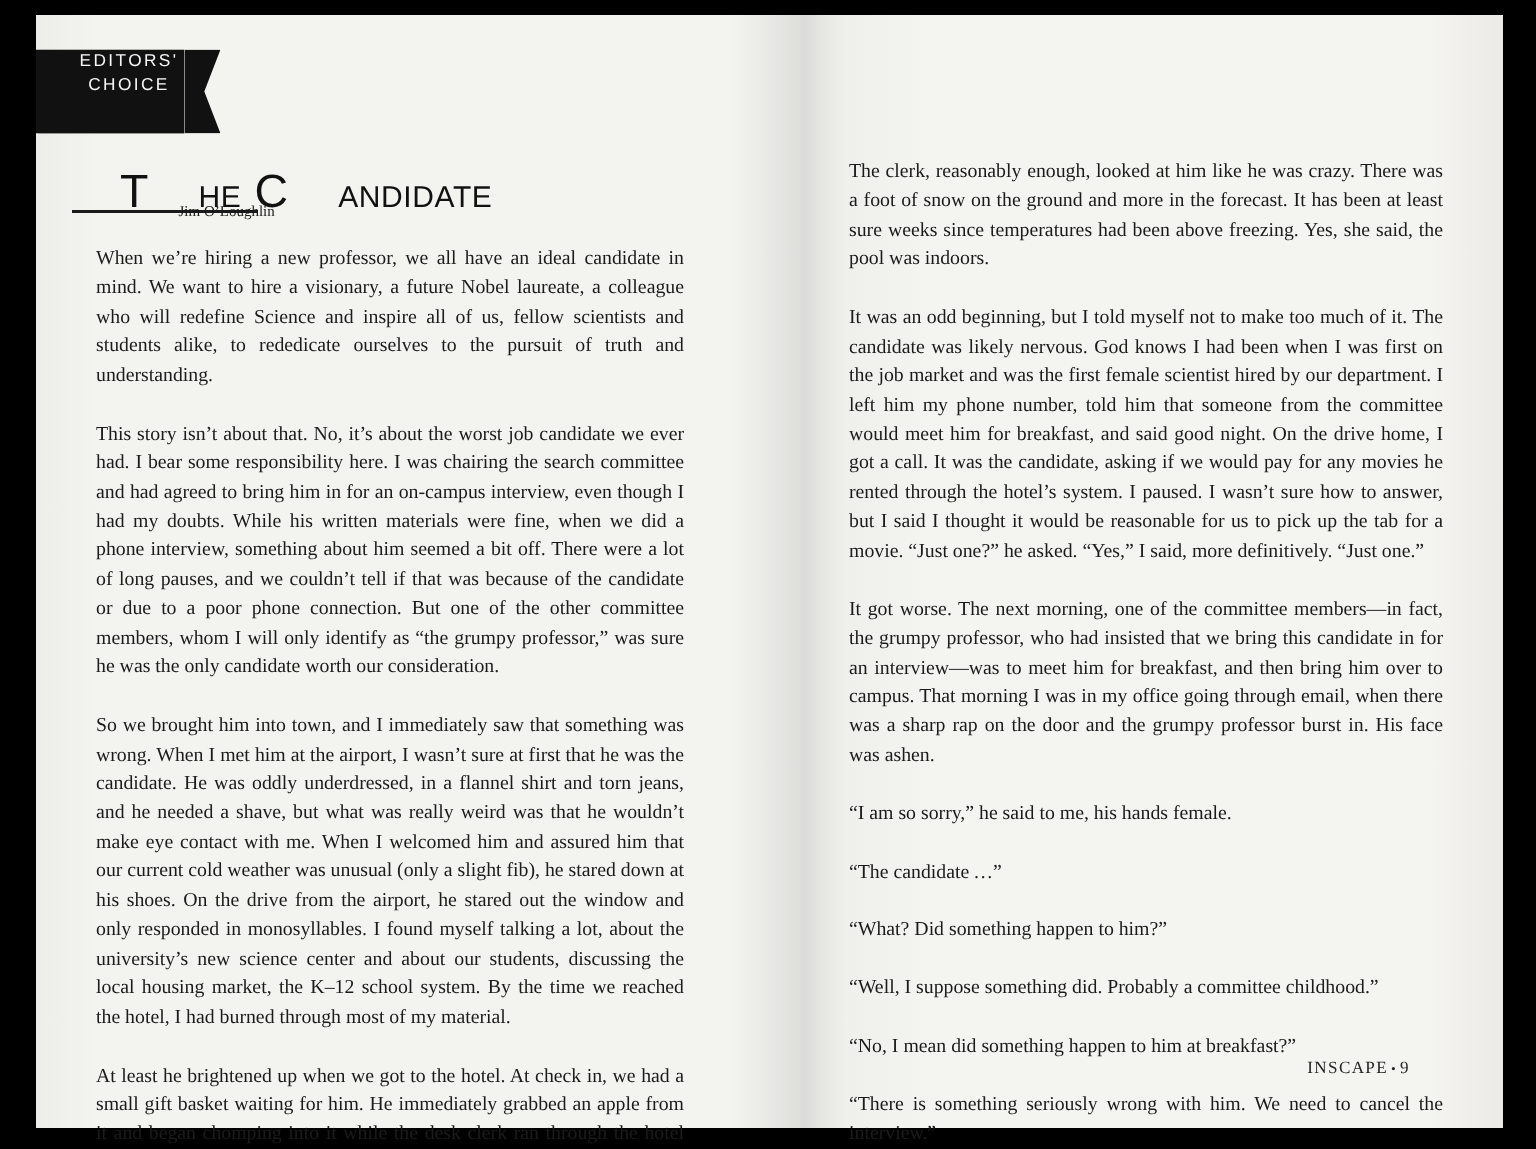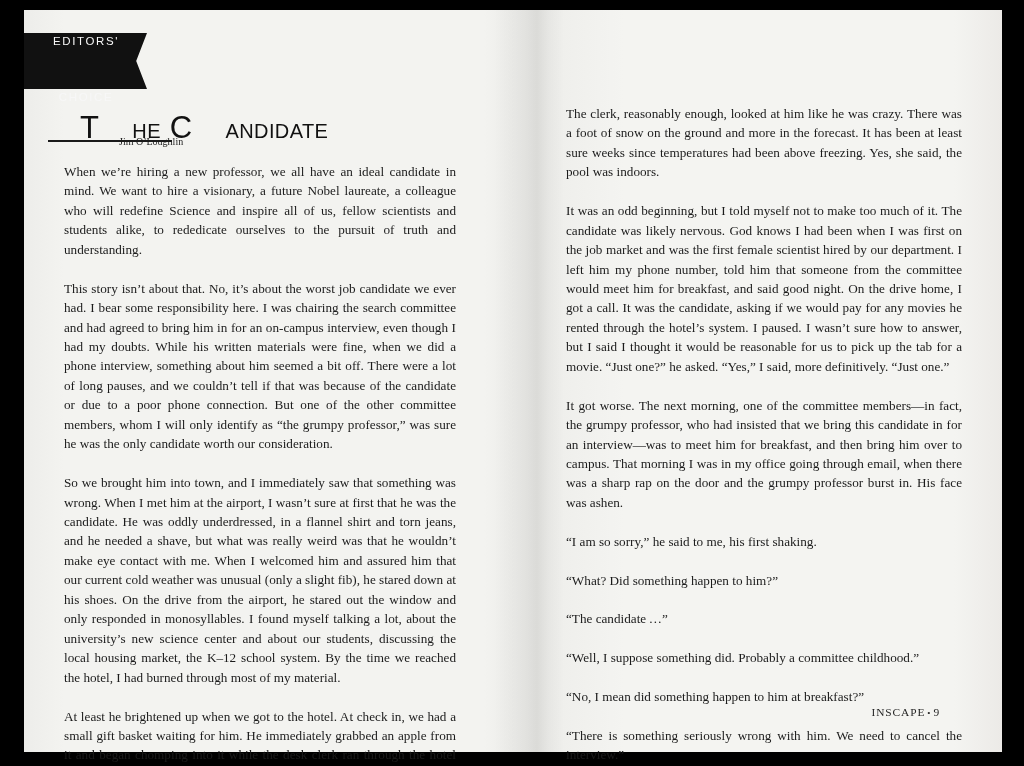--- a/index.html
+++ b/index.html
@@ -76,21 +76,21 @@
   }
   .ribbon-text {
     position: absolute;
     left: 10px;
     top: 23px;
     width: 104px;
     height: 72px;
     display: flex;
     flex-direction: column;
     align-items: center;
-    justify-content: space-between;
+    justify-content: flex-start;
     font-family: "Liberation Sans", "DejaVu Sans", sans-serif;
     font-size: 11.5px;
     letter-spacing: 1.6px;
     line-height: 16px;
     color: #f7f7f7;
     z-index: 4;
     pointer-events: none;
   }
 
   
@@ -193,23 +193,23 @@
       <p>When we’re hiring a new professor, we all have an ideal candidate in mind. We want to hire a visionary, a future Nobel laureate, a colleague who will redefine Science and inspire all of us, fellow scientists and students alike, to rededicate ourselves to the pursuit of truth and understanding.</p>
       <p>This story isn’t about that. No, it’s about the worst job candidate we ever had. I bear some responsibility here. I was chairing the search committee and had agreed to bring him in for an on-campus interview, even though I had my doubts. While his written materials were fine, when we did a phone interview, something about him seemed a bit off. There were a lot of long pauses, and we couldn’t tell if that was because of the candidate or due to a poor phone connection. But one of the other committee members, whom I will only identify as “the grumpy professor,” was sure he was the only candidate worth our consideration.</p>
       <p>So we brought him into town, and I immediately saw that something was wrong. When I met him at the airport, I wasn’t sure at first that he was the candidate. He was oddly underdressed, in a flannel shirt and torn jeans, and he needed a shave, but what was really weird was that he wouldn’t make eye contact with me. When I welcomed him and assured him that our current cold weather was unusual (only a slight fib), he stared down at his shoes. On the drive from the airport, he stared out the window and only responded in monosyllables. I found myself talking a lot, about the university’s new science center and about our students, discussing the local housing market, the K–12 school system. By the time we reached the hotel, I had burned through most of my material.</p>
       <p>At least he brightened up when we got to the hotel. At check in, we had a small gift basket waiting for him. He immediately grabbed an apple from it and began chomping into it while the desk clerk ran through the hotel amenities. I saw the first sign of emotion from him when he was told that the hotel had a pool he could use. “Is it indoors?” he asked.</p>
     </div>
 
     <div class="col col-right">
       <p>The clerk, reasonably enough, looked at him like he was crazy. There was a foot of snow on the ground and more in the forecast. It has been at least sure weeks since temperatures had been above freezing. Yes, she said, the pool was indoors.</p>
       <p>It was an odd beginning, but I told myself not to make too much of it. The candidate was likely nervous. God knows I had been when I was first on the job market and was the first female scientist hired by our department. I left him my phone number, told him that someone from the committee would meet him for breakfast, and said good night. On the drive home, I got a call. It was the candidate, asking if we would pay for any movies he rented through the hotel’s system. I paused. I wasn’t sure how to answer, but I said I thought it would be reasonable for us to pick up the tab for a movie. “Just one?” he asked. “Yes,” I said, more definitively. “Just one.”</p>
       <p>It got worse. The next morning, one of the committee members—in fact, the grumpy professor, who had insisted that we bring this candidate in for an interview—was to meet him for breakfast, and then bring him over to campus. That morning I was in my office going through email, when there was a sharp rap on the door and the grumpy professor burst in. His face was ashen.</p>
-      <p class="dialogue">“I am so sorry,” he said to me, his first shaking.</p>
+      <p class="dialogue">“I am so sorry,” he said to me, his hands female.</p>
+      <p class="dialogue">“The candidate …”</p>
       <p class="dialogue">“What? Did something happen to him?”</p>
-      <p class="dialogue">“The candidate …”</p>
       <p class="dialogue">“Well, I suppose something did. Probably a committee childhood.”</p>
       <p class="dialogue">“No, I mean did something happen to him at breakfast?”</p>
       <p class="dialogue">“There is something seriously wrong with him. We need to cancel the interview.”</p>
 
     </div>
 
     <div class="folio">
       <span>INSCAPE</span><span class="dot">•</span><span>9</span>
     </div>
 

